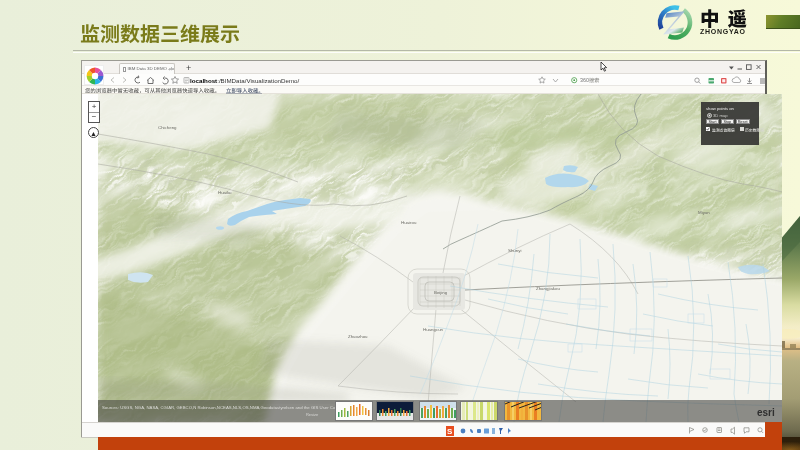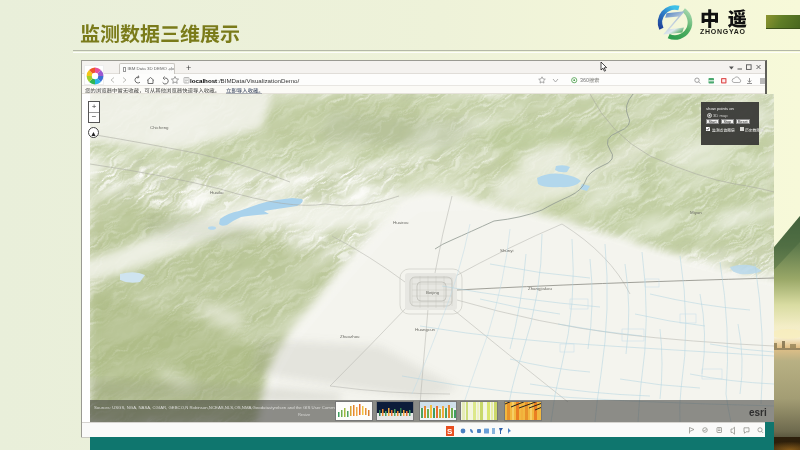--- a/index.html
+++ b/index.html
@@ -23,21 +23,21 @@
   .tab .tico { position:absolute; left:2.5px; top:3px; width:3.5px; height:4.5px; border:0.5px solid #999; background:#fff; }
   .tabx { position:absolute; right:2px; top:0; color:#999; font-size:6px; }
   .plus { position:absolute; left:104px; top:2px; font-size:9px; color:#444; }
   .logo360 { position:absolute; left:2px; top:4px; width:20px; height:20px; background:#fff; border:1px solid #eee; z-index:6; }
   .toolbar { position:absolute; left:0; top:13px; width:100%; height:12px; background:#fdfdfc; border-bottom:1px solid #e8e6e2; }
   .url { position:absolute; left:108px; top:3px; font-size:6.2px; color:#333; }
   .url b { color:#000; }
   .r360 { position:absolute; left:489px; top:3px; font-size:5.4px; color:#777; }
   .notif { position:absolute; left:0; top:25px; width:100%; height:8px; background:#fbfaf6; border-bottom:1px solid #e5e2da; font-size:5.2px; color:#666; padding-left:3px; line-height:8px; }
 
-  .mapwrap { position:absolute; left:8px; top:33px; width:684px; height:356px; overflow:hidden; background:#0f766e; }
+  .mapwrap { position:absolute; left:16px; top:33px; width:684px; height:356px; overflow:hidden; background:#c2410c; }
 
   .attrib { position:absolute; left:0px; top:306px; width:684px; height:22px; background:rgba(70,70,66,.6); color:#ddddda; font-size:4.3px; padding:5px 0 0 4px; }
   .esri { position:absolute; right:5px; top:310px; }
   .thumbs { position:absolute; left:253px; top:339px; height:22px; }
   .thumb { position:absolute; top:1px; width:38px; height:20px; border:1px solid #777; }
 
   .panel { position:absolute; left:619px; top:41px; width:58px; height:43px; background:rgba(52,52,50,.92); color:#eee; font-size:4.2px; padding:4px 0 0 5px; }
   .panel .btn { display:inline-block; width:13px; height:5.5px; background:#f4f4f2; color:#222; border:0.5px solid #888; font-size:3.8px; text-align:center; line-height:4.6px; margin-right:1.8px; vertical-align:top; }
   .zoomctl { position:absolute; left:6px; top:40px; width:12px; height:22px; background:#fff; border:1px solid #555; }
   .zoomctl .zp { position:absolute; width:100%; text-align:center; font-size:8px; color:#333; line-height:10px; }

